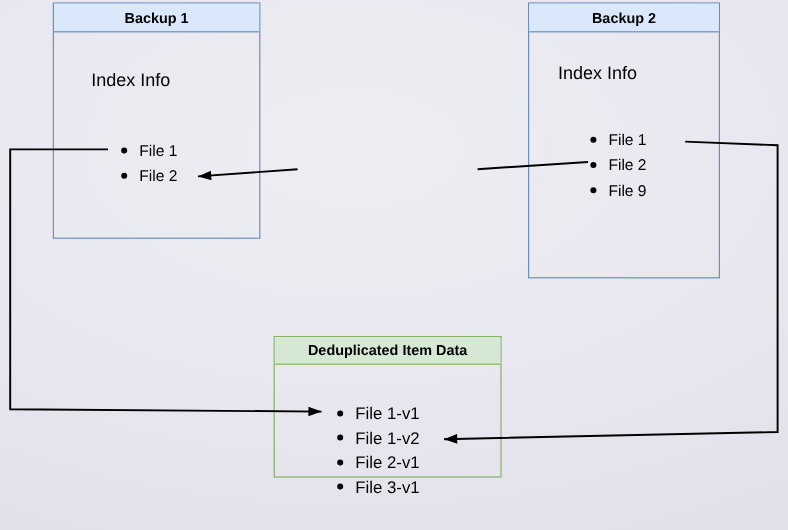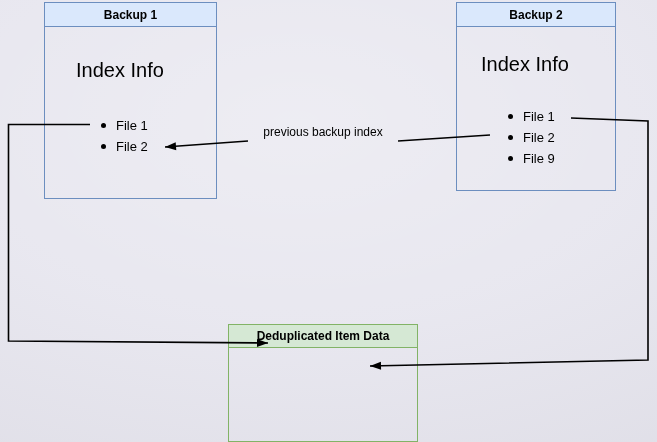--- a/index.html
+++ b/index.html
@@ -37,21 +37,21 @@
     background: var(--backup-header-fill, #dae8fc);
     border-color: var(--backup-box-border, #6c8ebf);
   }
   .green .node-header {
     height: 23px; line-height: 23px;
     background: var(--dedup-header-fill, #d5e8d4);
     border-color: var(--dedup-box-border, #82b366);
   }
   .section-label {
     position: absolute;
-    font-size: 20px;
+    font-size: 15px;
     white-space: nowrap;
   }
   ul.file-list {
     position: absolute;
     margin: 0; padding: 0;
     list-style: none;
   }
   ul.file-list li {
     position: relative;
     white-space: nowrap;
@@ -94,43 +94,48 @@
 
   <div class="node blue" style="left:44px; top:2px; width:173px; height:197px;">
     <div class="node-header">Backup 1</div>
     <div class="section-label" style="left:31px; top:56px;">Index Info</div>
     <ul class="file-list backup-list" style="left:71px; top:112px;">
         <li>File 1</li>
         <li>File 2</li>
       </ul>
   </div>
 
-  <div class="node blue" style="left:456px; top:2px; width:160px; height:189px;">
+  <div class="node blue" style="left:440px; top:2px; width:160px; height:230px;">
     <div class="node-header">Backup 2</div>
     <div class="section-label" style="left:24px; top:50px;">Index Info</div>
     <ul class="file-list backup-list" style="left:66px; top:103px;">
         <li>File 1</li>
         <li>File 2</li>
         <li>File 9</li>
       </ul>
   </div>
 
-  <div class="node green" style="left:228px; top:280px; width:190px; height:118px;margin-top:44px;">
+  <div class="node green" style="left:228px; top:280px; width:190px; height:118px;">
     <div class="node-header">Deduplicated Item Data</div>
+    <ul class="file-list dedup-list" style="left:67px; top:53px;">
+        <li>File 1-v1</li>
+        <li>File 1-v2</li>
+        <li>File 2-v1</li>
+        <li>File 3-v1</li>
+      </ul>
   </div>
 
   <svg class="connectors" width="657" height="442" viewBox="0 0 657 442">
     <defs>
       <marker id="arrowhead" markerUnits="userSpaceOnUse" markerWidth="13" markerHeight="9" refX="12" refY="4.5" orient="auto">
         <path class="arrowhead-shape" d="M1,0.5 L12,4.5 L1,8.5 Z"></path>
       </marker>
     </defs>
     <path class="conn" d="M90,124.5 L8.5,124.5 L8.5,341 L268,343" marker-end="url(#arrowhead)"></path>
     <path class="conn" d="M571,118 L648,121 L648,360 L370,366" marker-end="url(#arrowhead)"></path>
     <path class="conn" d="M490,135 L398,141"></path>
     <path class="conn" d="M248,141 L165,147" marker-end="url(#arrowhead)"></path>
   </svg>
 
   <div class="edge-annotation">
-    <div>previous backup index</div>
   </div>
 
 </div>
 
 </body></html>

